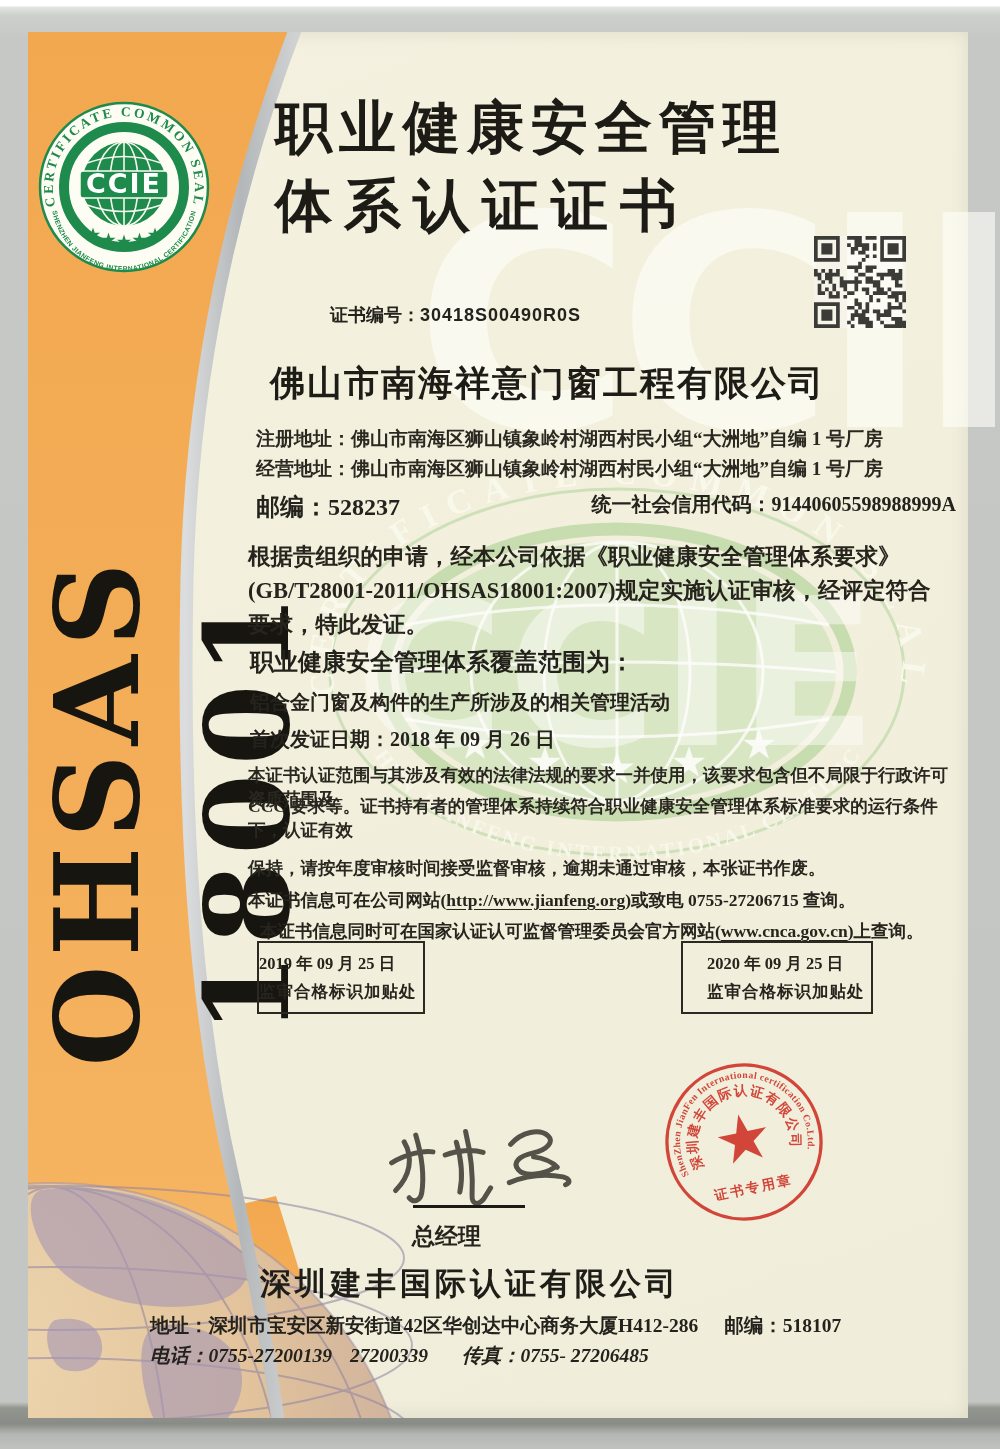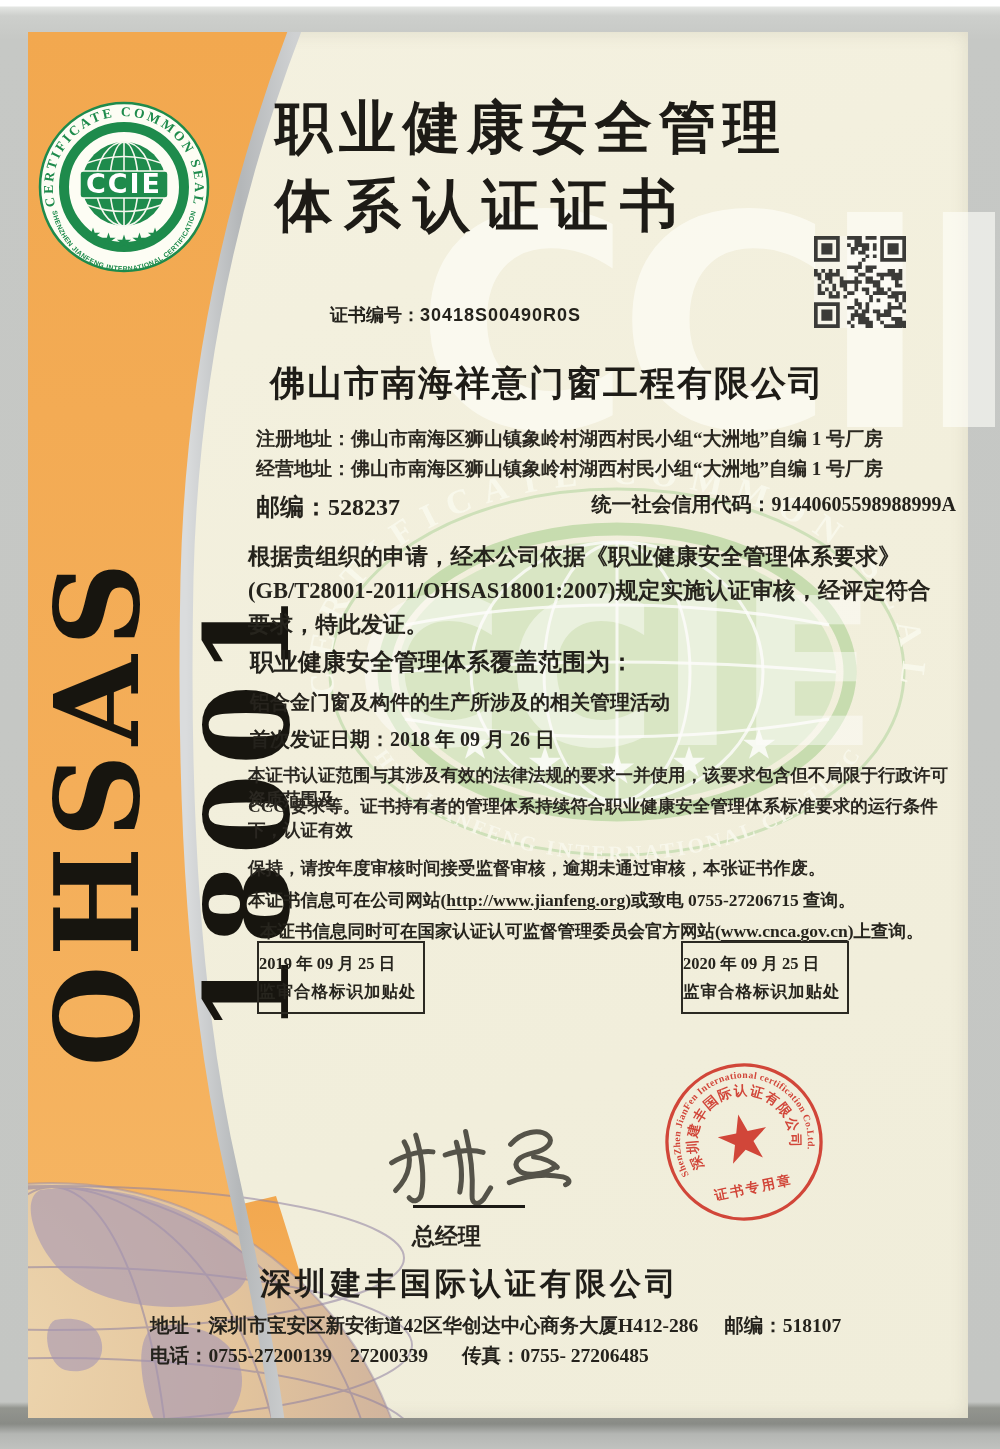--- a/index.html
+++ b/index.html
@@ -29,27 +29,27 @@
   #para-l1{top:541px;} #para-l2{top:575px;} #para-l3{top:609px;}
   #scope-title{left:250px;top:646px;width:700px;font-size:24px;font-weight:bold;color:#23211b;}
   #scope-text{left:250px;top:689px;width:700px;font-size:20px;font-weight:600;}
   #first-issue{left:250px;top:726px;width:700px;font-size:20px;font-weight:bold;color:#24221c;}
   .terms-line{left:248px;width:712px;font-size:17.5px;font-weight:600;color:#2a2721;}
   #terms-l1{top:763px;} #terms-l2{top:794px;} #terms-l3{top:825px;} #terms-l4{top:856px;}
   .info-line{left:248px;width:712px;font-size:17.5px;font-weight:bold;color:#26241d;}
   #info-l1{top:888px;} #info-l2{top:919px;margin-left:12px;}
   .info-line .lnk{text-decoration:underline;text-underline-offset:3px;}
   .sup-box{top:941px;width:164px;height:69px;border:2px solid #2b2922;font-size:16.5px;font-weight:bold;color:#26241d;}
-  #sup-box-1{left:257px;} #sup-box-2{left:681px;}
+  #sup-box-1{left:257px;} #sup-box-2{left:681px;padding-left:24px;}
   .sup-box .d{margin-top:10px;} .sup-box .l{margin-top:6px;letter-spacing:1px;}
   #sig-line{left:413px;top:1205px;width:112px;height:3px;background:#1c1a15;}
   #signer-title{left:412px;top:1221px;width:114px;font-size:23px;font-weight:600;}
   #issuer-name{left:260px;top:1263px;width:700px;font-size:31px;font-weight:bold;letter-spacing:4px;color:#1f1d18;}
   .footer-line{left:150px;width:820px;font-size:19.5px;font-weight:bold;color:#24221c;}
-  #issuer-addr{top:1312px;} #issuer-tel{top:1342px;} #issuer-web{top:1372px;letter-spacing:1px;}
+  #issuer-addr{top:1312px;} #issuer-tel{top:1342px;font-style:italic;} #issuer-web{top:1372px;letter-spacing:1px;}
   #issuer-web .url{letter-spacing:4px;}
   .gap{display:inline-block;width:26px;}
   
   #ohsas{left:-383px;top:735px;width:960px;height:150px;line-height:150px;text-align:center;
     transform:rotate(-90deg);font-family:"DejaVu Serif","Liberation Serif",serif;font-weight:bold;
     font-size:116px;letter-spacing:9px;color:#17150f;}
 </style>
 </head>
 <body>
 

